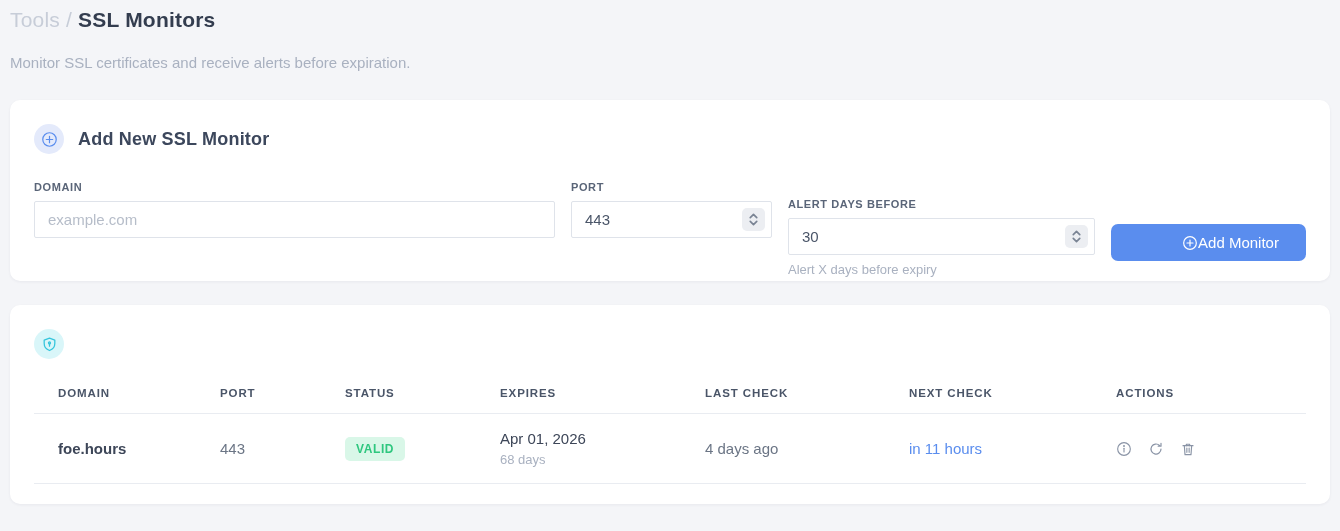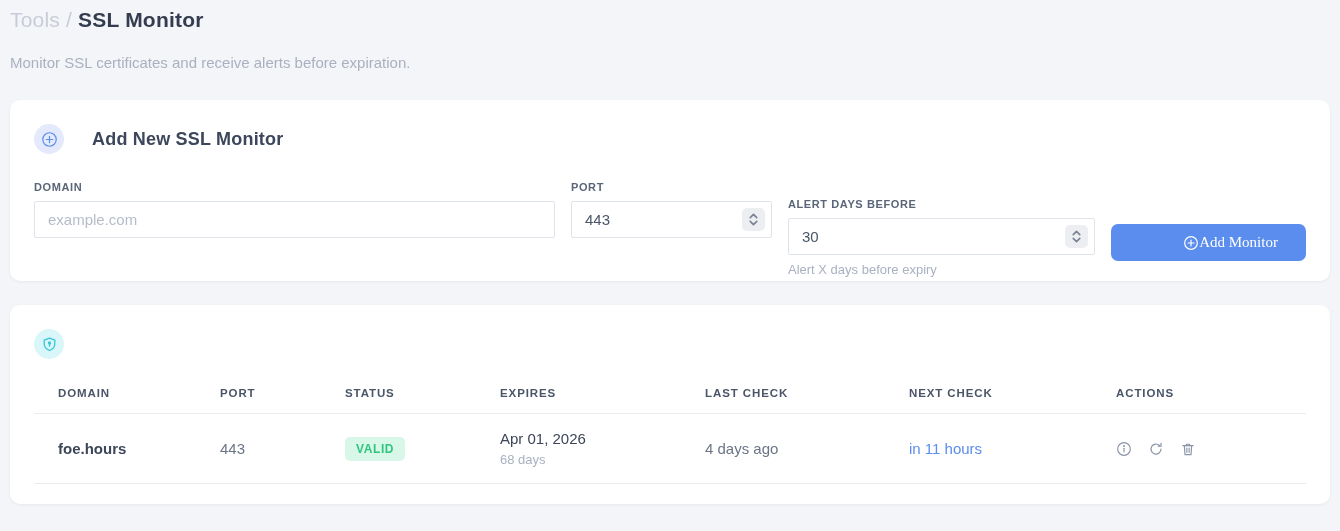--- a/index.html
+++ b/index.html
@@ -22,21 +22,21 @@
   
   .card {
     background:#ffffff;
     border-radius:10px;
     box-shadow:0 1px 3px rgba(30,40,60,.06);
     padding:24px;
   }
   .card-add { margin-top:29px; height:181px; }
   .card-list { margin-top:24px; height:199px; }
 
-  .card-header { display:flex; align-items:center; gap:28px; }
+  .card-header { display:flex; align-items:center; gap:14px; }
   .badge-circle {
     width:30px; height:30px; border-radius:50%;
     display:flex; align-items:center; justify-content:center;
     flex:0 0 30px;
   }
   .badge-blue { background:#e4eafb; }
   .badge-cyan { background:#d9f6f9; }
   .card-title { font-size:18px; font-weight:700; color:#3c475c; letter-spacing:.2px; }
 
   
@@ -63,21 +63,21 @@
     width:23px; height:23px; border-radius:5px;
     background:#eceef2; display:flex; flex-direction:column;
     align-items:center; justify-content:center; cursor:pointer;
   }
   .helper { margin-top:7px; font-size:13px; color:#a9b1c0; }
 
   .btn-add {
     margin-top:43px; flex:1; height:37px;
     background:#5a8dee; border:none; border-radius:7px;
     color:#ffffff; font-size:15px; font-weight:400;
-    font-family:Liberation Serif, serif;
+    font-family:Liberation Sans, sans-serif;
     display:flex; align-items:center; justify-content:center; gap:0;
     cursor:pointer;
     padding-left:44px;
   }
 
   
   table { width:100%; border-collapse:collapse; margin-top:22px; }
   th {
     text-align:left; font-size:11.5px; font-weight:700;
     color:#4a5568; letter-spacing:.9px;
@@ -104,21 +104,21 @@
     display:flex; align-items:center; color:#8a94a6;
   }
   .icon-btn svg { display:block; }
 </style>
 </head>
 <body>
 
 <div class="page">
 
   <div class="breadcrumb">
-    <span class="muted">Tools</span><span class="sep">/</span><span class="current">SSL Monitor</span>
+    <span class="muted">Tools</span><span class="sep">/</span><span class="current">SSL Monitors</span>
   </div>
   <div class="page-subtitle">Monitor SSL certificates and receive alerts before expiration.</div>
 
   <div class="card card-add">
     <div class="card-header">
       <span class="badge-circle badge-blue">
         <svg width="17" height="17" viewBox="0 0 24 24" fill="none" stroke="#5a8dee" stroke-width="1.7" stroke-linecap="round">
           <circle cx="12" cy="12" r="9.5"></circle>
             <path d="M12 7.5v9M7.5 12h9"></path>
         </svg>

